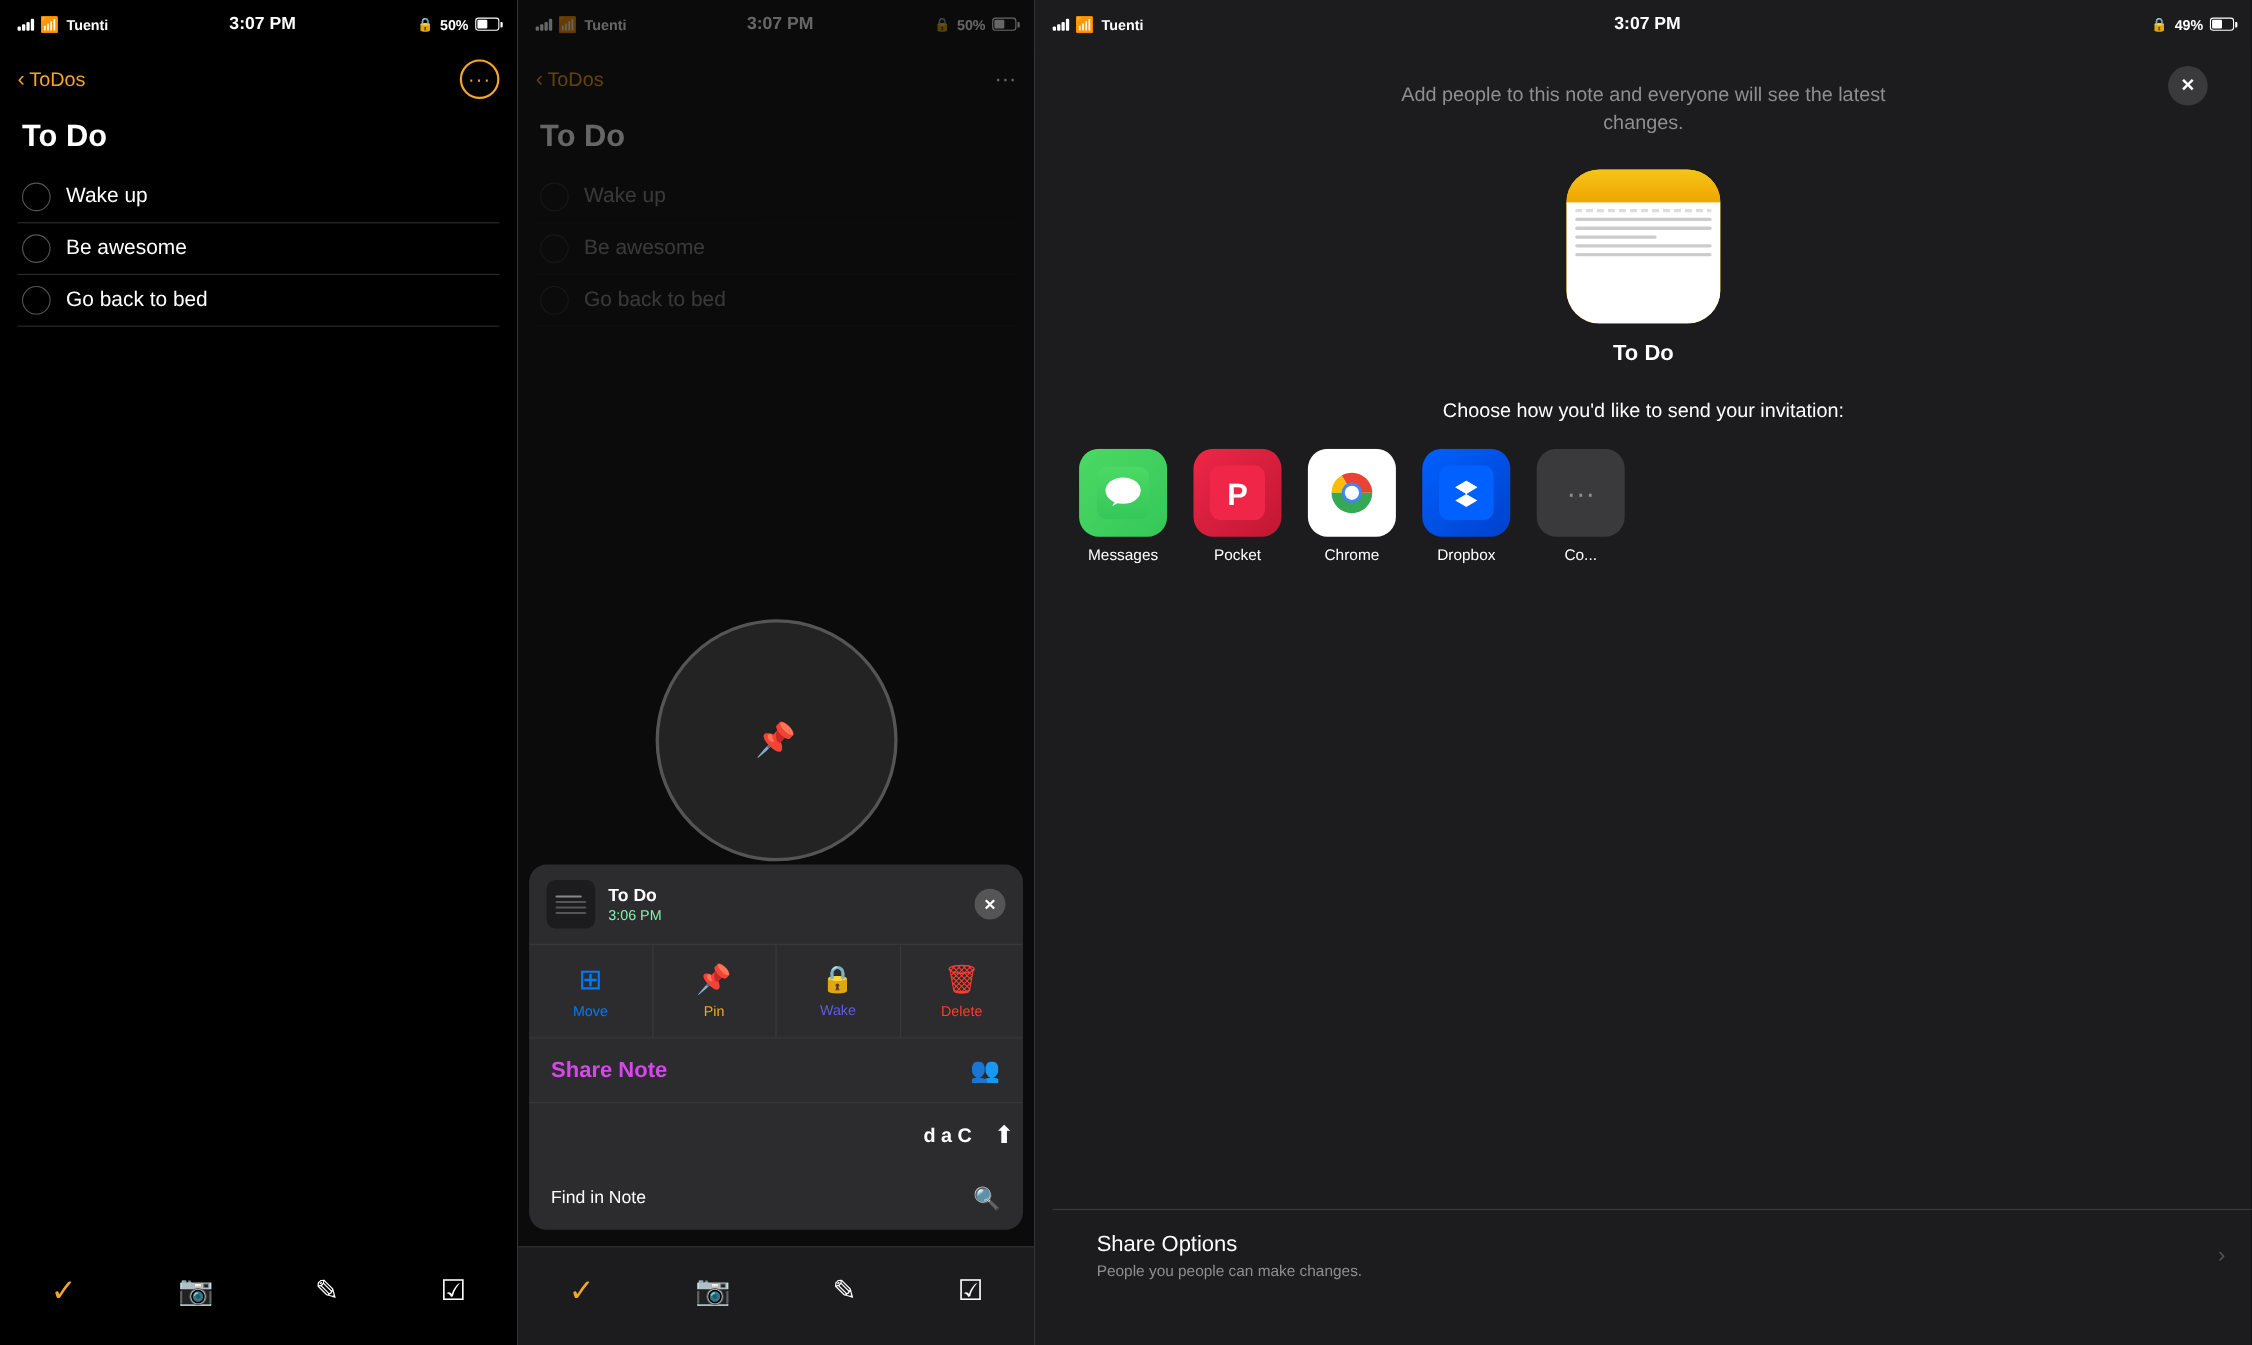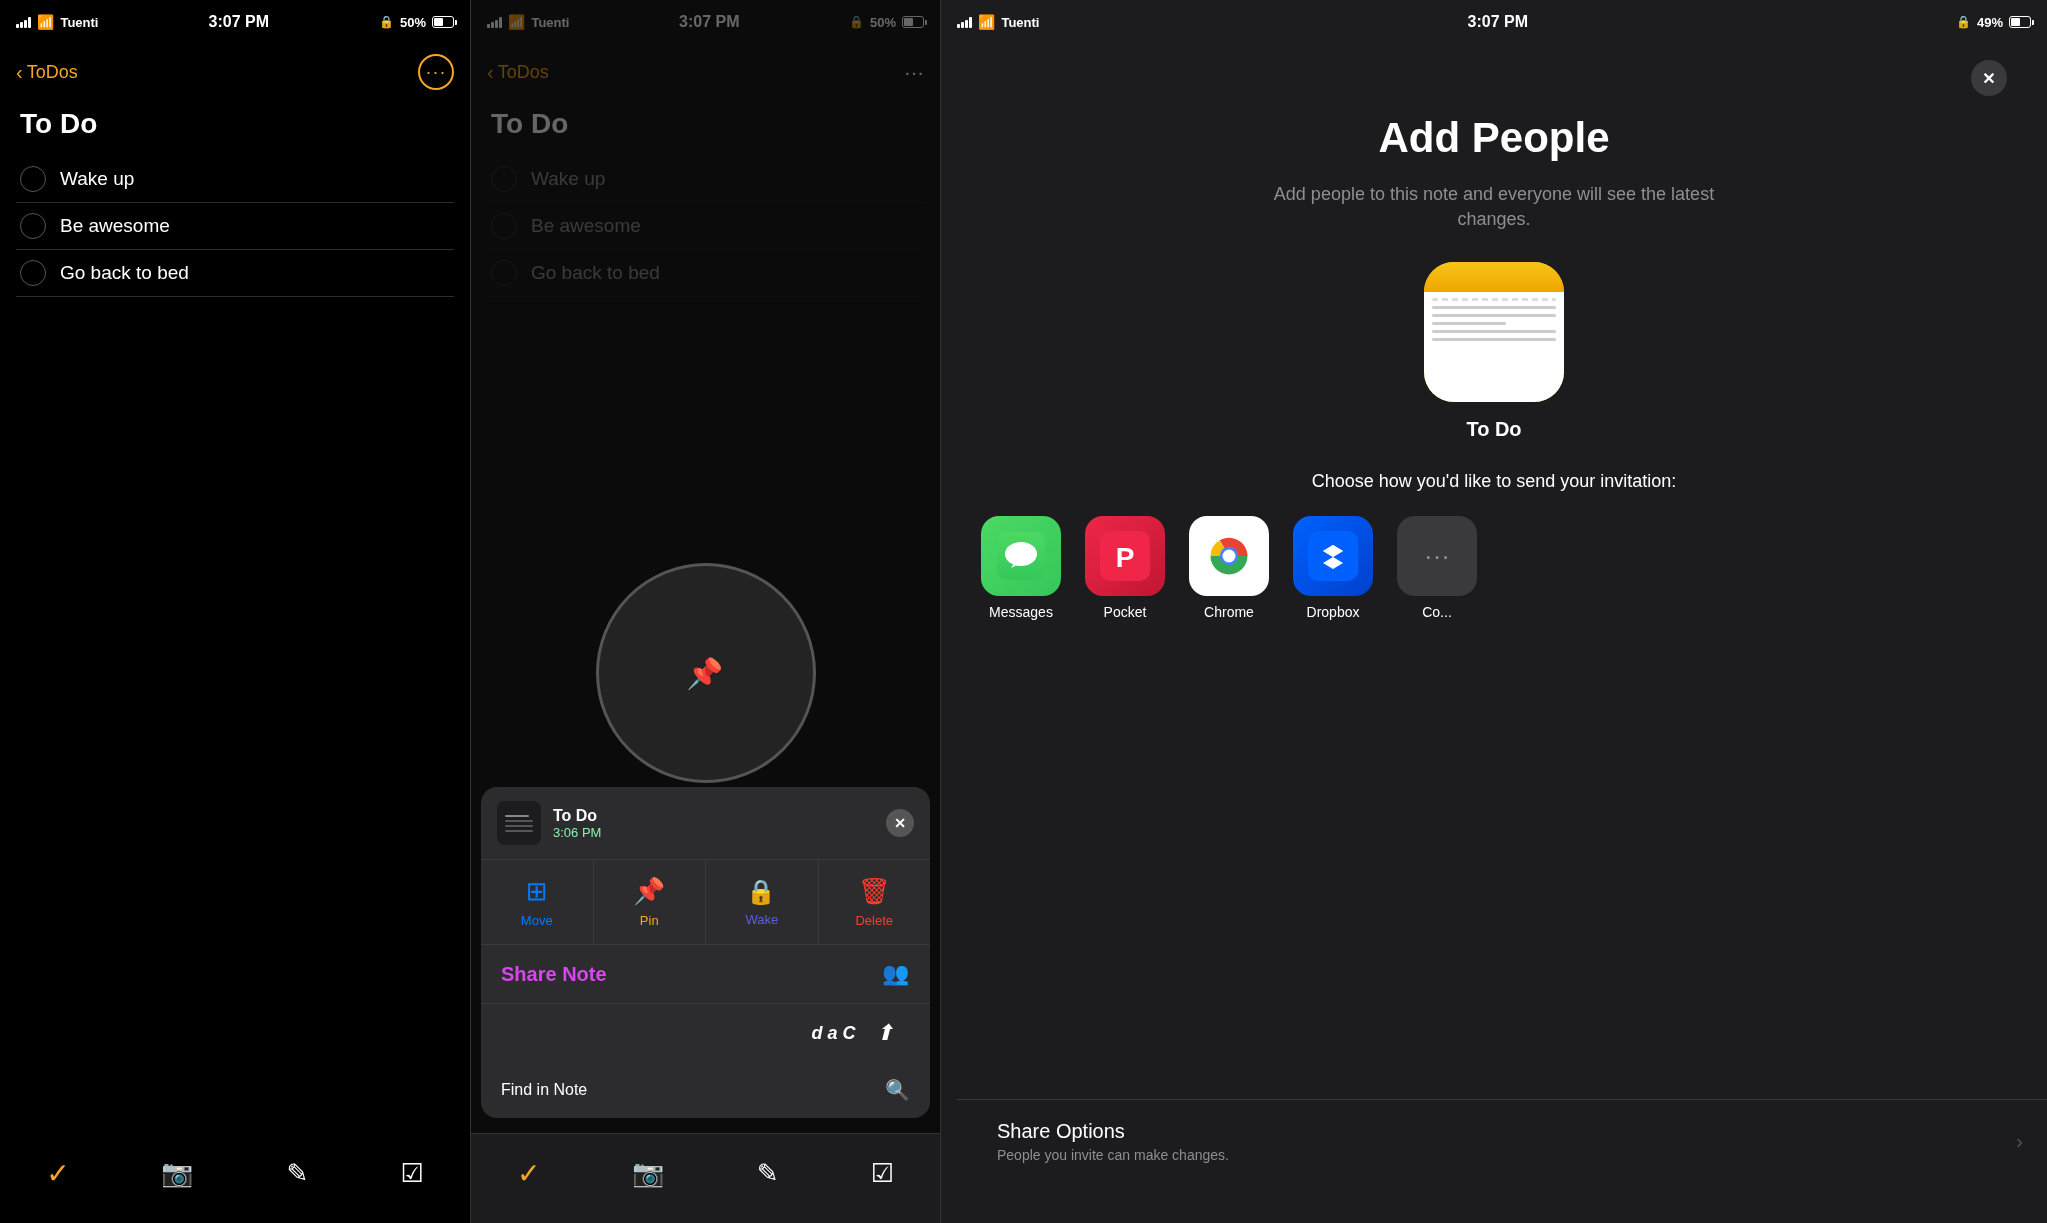--- a/index.html
+++ b/index.html
@@ -169,21 +169,21 @@
 
     
     .share-row {
       display: flex; align-items: center; justify-content: space-between;
       padding: 16px 20px; border-bottom: 1px solid #3a3a3c; cursor: pointer;
     }
     .share-label { font-size: 20px; color: #d946ef; font-weight: 700; }
 
     .send-row {
       display: flex; align-items: center; justify-content: flex-end;
-      padding: 16px 36px; cursor: pointer; font-style: italic;
+      padding: 16px 8px; cursor: pointer;
     }
 
     .find-row {
       display: flex; align-items: center; justify-content: space-between;
       padding: 16px 20px; cursor: pointer;
     }
     .find-label { font-size: 16px; color: #fff; }
     .find-icon { font-size: 20px; color: #8e8e93; }
 
     
@@ -506,21 +506,20 @@
         <div class="battery-body">
             <div class="battery-fill" style="width:49%"></div>
           </div>
       </div>
     </div>
   </div>
 
   <div class="close-btn-right">✕</div>
 
   <div class="add-people-panel">
-    <h1 class="add-people-title">Add People</h1>
     <p class="add-people-subtitle">Add people to this note and everyone will see the latest changes.</p>
 
     <div class="notes-icon-container">
       <div class="notes-icon-top"></div>
       <div class="notes-icon-body">
         <div class="notes-icon-line dotted"></div>
         <div class="notes-icon-line"></div>
         <div class="notes-icon-line"></div>
         <div class="notes-icon-line short"></div>
         <div class="notes-icon-line"></div>
@@ -597,17 +596,17 @@
       <div class="app-icon app-icon-more" style="border-radius:18px;">
         <span style="color:#8e8e93; font-size:26px;">···</span>
       </div>
       <span class="app-icon-label">Co...</span>
     </div>
   </div>
 
   <div class="share-options-row" style="position:absolute; bottom: 40px; left:16px; right:0;">
     <div class="share-options-text">
       <div class="share-options-title">Share Options</div>
-      <div class="share-options-subtitle">People you invite can make changes.</div>
+      <div class="share-options-subtitle">People you people can make changes.</div>
     </div>
     <span class="chevron-right">›</span>
   </div>
 </div>
 
 </body></html>

